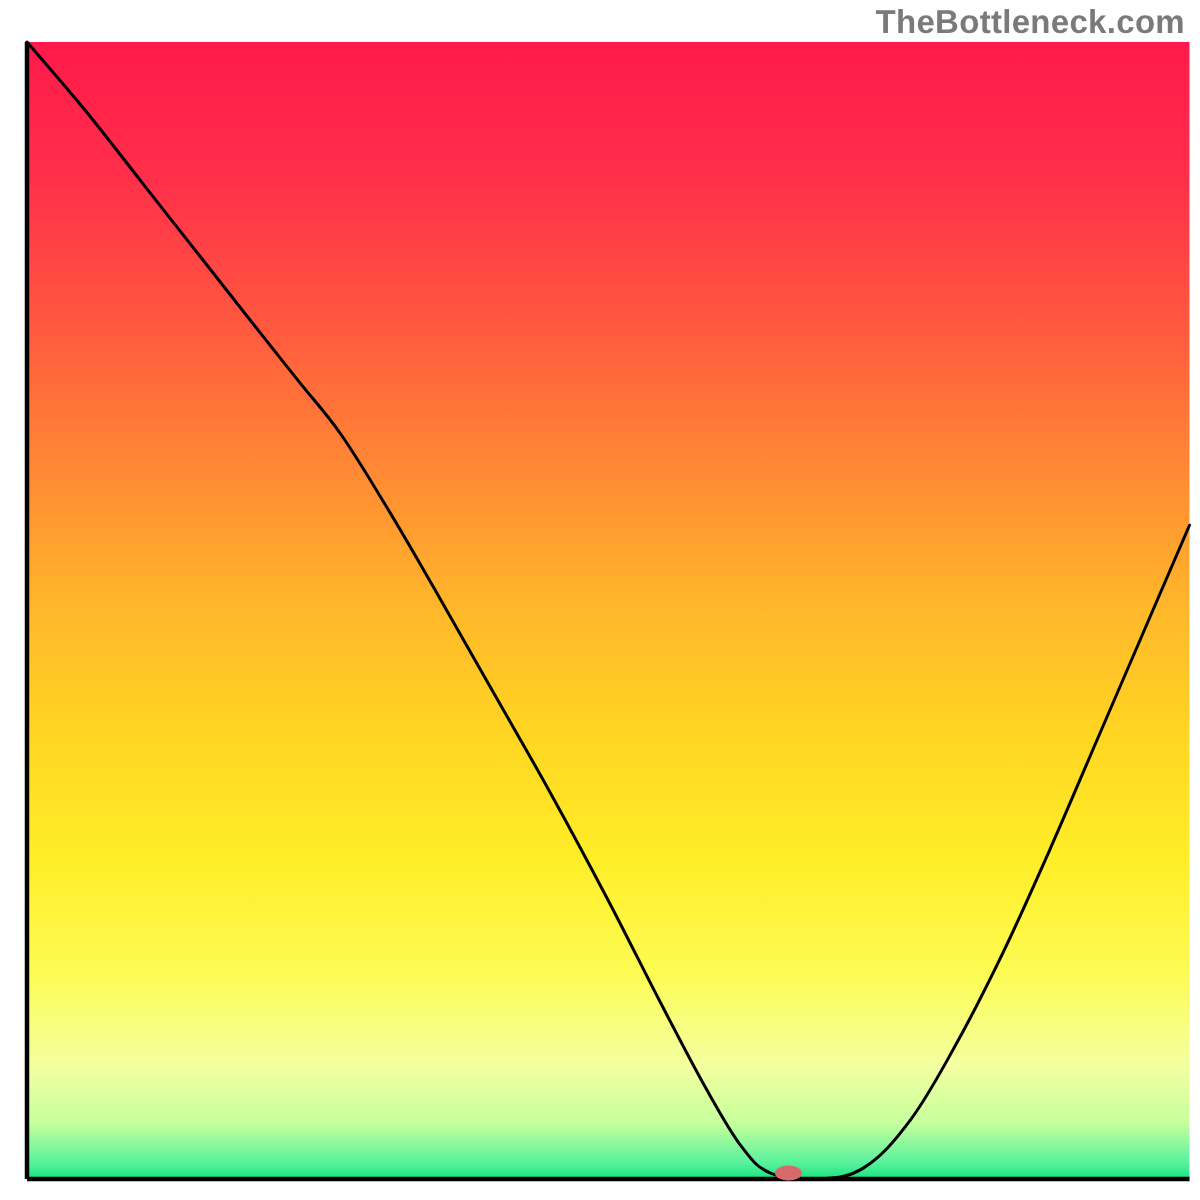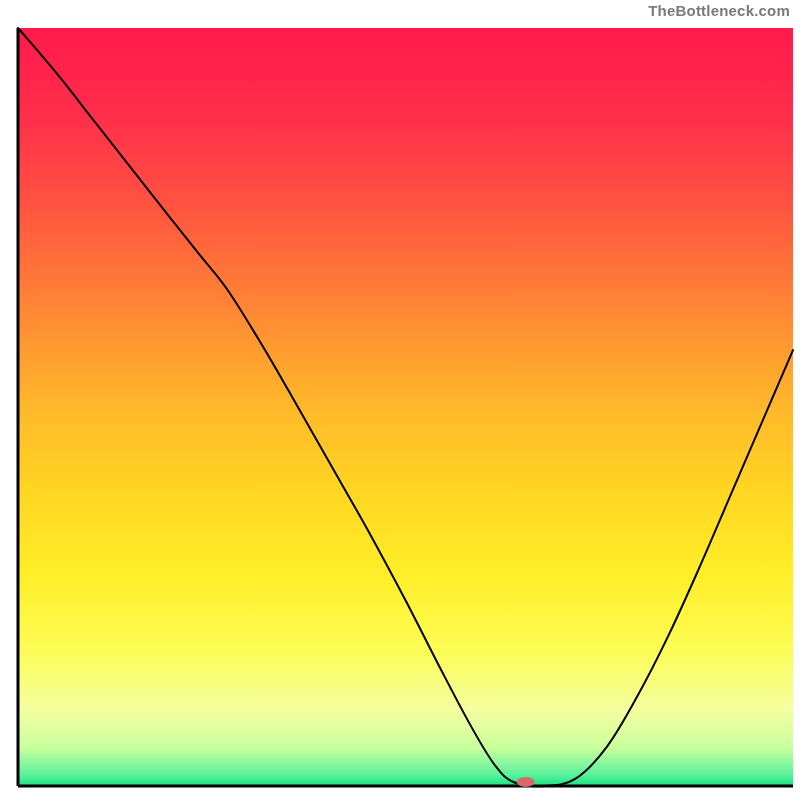--- a/index.html
+++ b/index.html
@@ -13,21 +13,21 @@
   }
   .container {
     position: relative;
     width: 800px;
     height: 800px;
   }
   .watermark {
     position: absolute;
     top: 2px;
     right: 10px;
-    font-size: 15px;
+    font-size: 22px;
     font-weight: 600;
     color: #7a7a7a;
     letter-spacing: 0.2px;
     z-index: 10;
     user-select: none;
   }
   svg.chart {
     position: absolute;
     left: 0;
     top: 0;

